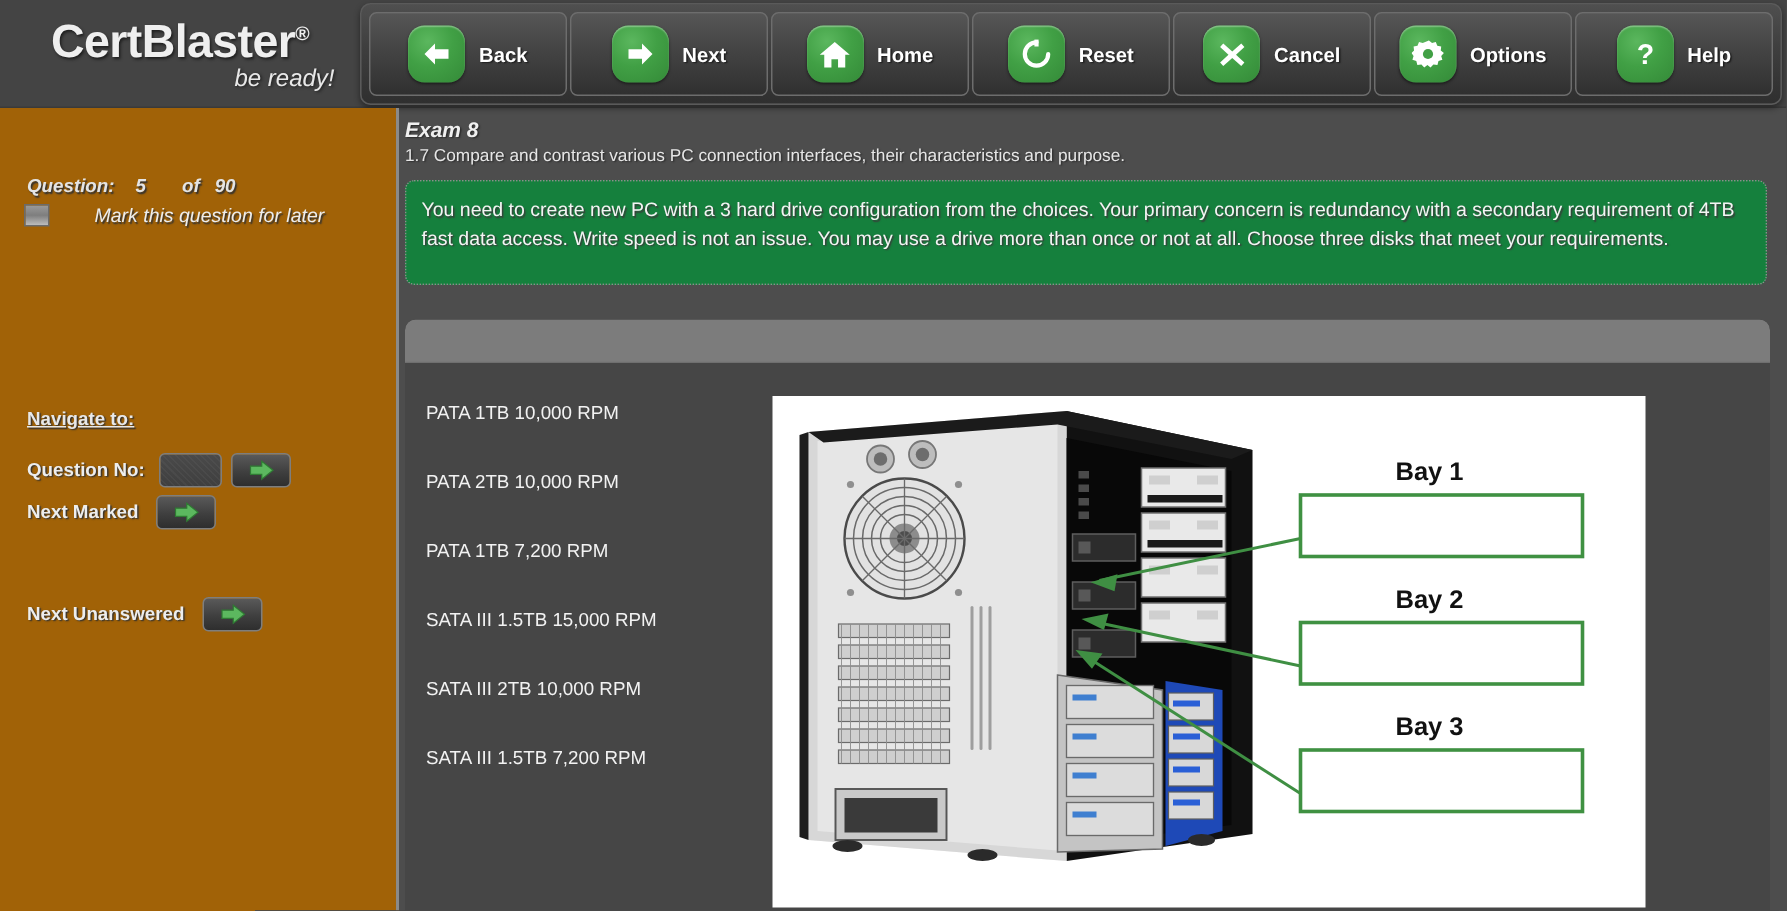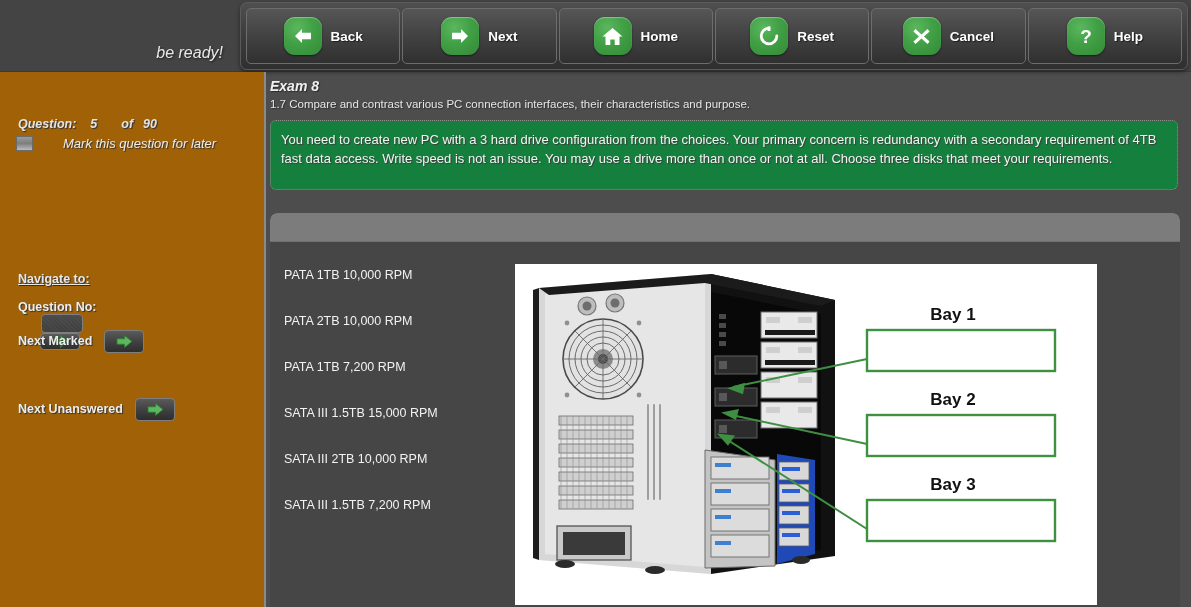--- a/index.html
+++ b/index.html
@@ -171,21 +171,21 @@
     text-decoration: underline;
     text-shadow: 1px 1px 1px #303030;
   }
   .nav-row {
     position: absolute;
     left: 18px;
     display: flex;
     align-items: center;
     height: 26px;
   }
-  .nav-row.r1 { top: 228px; flex-direction: column; }
+  .nav-row.r1 { top: 228px; }
   .nav-row.r2 { top: 256px; }
   .nav-row.r3 { top: 289px; margin-top: 35px; }
   .nav-lbl {
     font-size: 12.5px;
     font-weight: bold;
     color: #ededed;
     text-shadow: 1px 1px 1px #303030;
     white-space: nowrap;
   }
   .nav-input {
@@ -322,20 +322,21 @@
   .leader-head { fill: #3f8f43; }
 </style>
 </head>
 <body>
 
 <div id="app">
 
   <div class="header-strip"></div>
 
   <div class="brand">
+    <div class="brand-name"><span>CertBlaster</span><sup>®</sup></div>
     <div class="brand-tag">be ready!</div>
   </div>
 
   <div class="toolbar">
 
     <div class="tb-btn">
       <span class="tb-icon">
         <svg width="22" height="20" viewBox="0 0 22 20">
             <path d="M10 3 L3 10 L10 17 L10 13.2 L19 13.2 L19 6.8 L10 6.8 Z" fill="#ffffff"></path>
           </svg>
@@ -374,20 +375,29 @@
     <div class="tb-btn">
       <span class="tb-icon">
         <svg width="21" height="21" viewBox="0 0 21 21">
           <path d="M4.5 3 L10.5 8.4 L16.5 3 L18.6 5.4 L13 10.5 L18.6 15.6 L16.5 18 L10.5 12.6 L4.5 18 L2.4 15.6 L8 10.5 L2.4 5.4 Z" fill="#ffffff"></path>
         </svg>
       </span>
       <span class="tb-label">Cancel</span>
     </div>
 
 
+    <div class="tb-btn">
+      <span class="tb-icon">
+        <svg width="22" height="22" viewBox="0 0 22 22">
+          <path d="M11 1.6 L13.1 3.3 L15.6 2.6 L16.6 5.1 L19.2 5.6 L18.9 8.3 L21 10 L19.2 11.9 L20 14.4 L17.4 15.3 L16.7 17.9 L14 17.6 L12.1 19.6 L10 18 L7.9 19.6 L6 17.6 L3.3 17.9 L2.6 15.3 L0 14.4 L0.8 11.9 L-0.6 10 L1.1 8.3 L0.8 5.6 L3.4 5.1 L4.4 2.6 L6.9 3.3 Z" transform="translate(0.6,0.4)" fill="#ffffff"></path>
+          <circle cx="11" cy="11" r="3.4" fill="#41a045"></circle>
+        </svg>
+      </span>
+      <span class="tb-label">Options</span>
+    </div>
 
     <div class="tb-btn">
       <span class="tb-icon">
         <svg width="20" height="22" viewBox="0 0 20 22">
           <text x="10" y="17.5" text-anchor="middle" font-family="Liberation Sans, sans-serif" font-size="19" font-weight="bold" fill="#ffffff">?</text>
         </svg>
       </span>
       <span class="tb-label">Help</span>
     </div>
 

